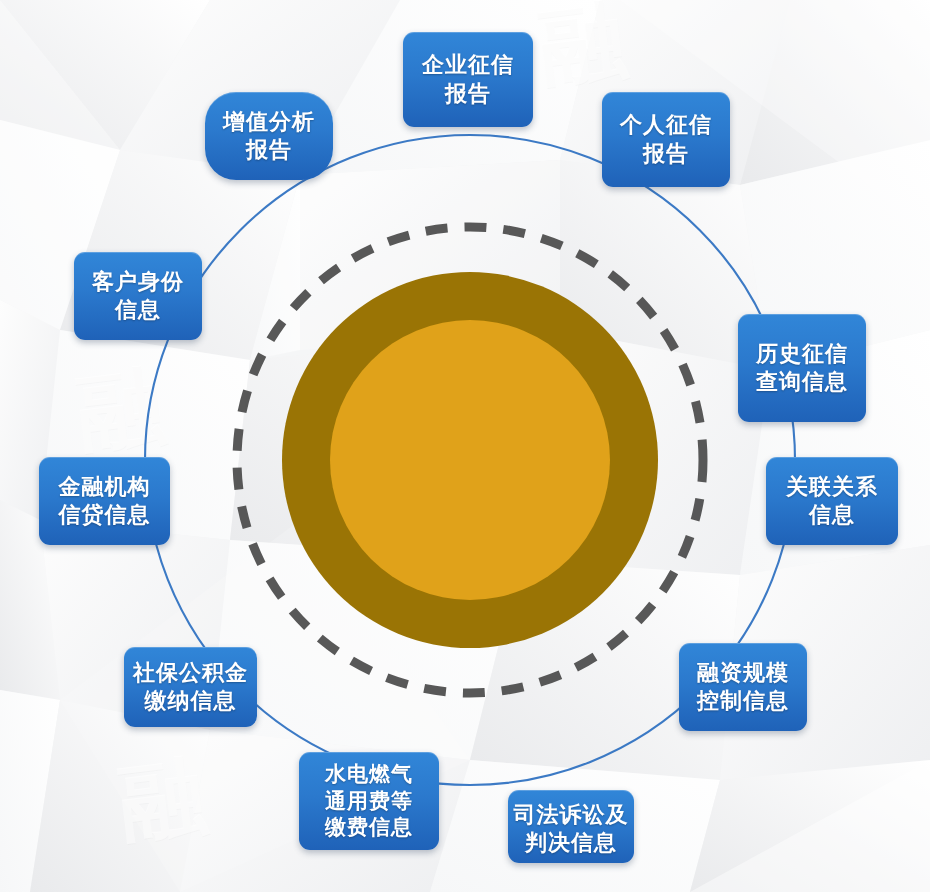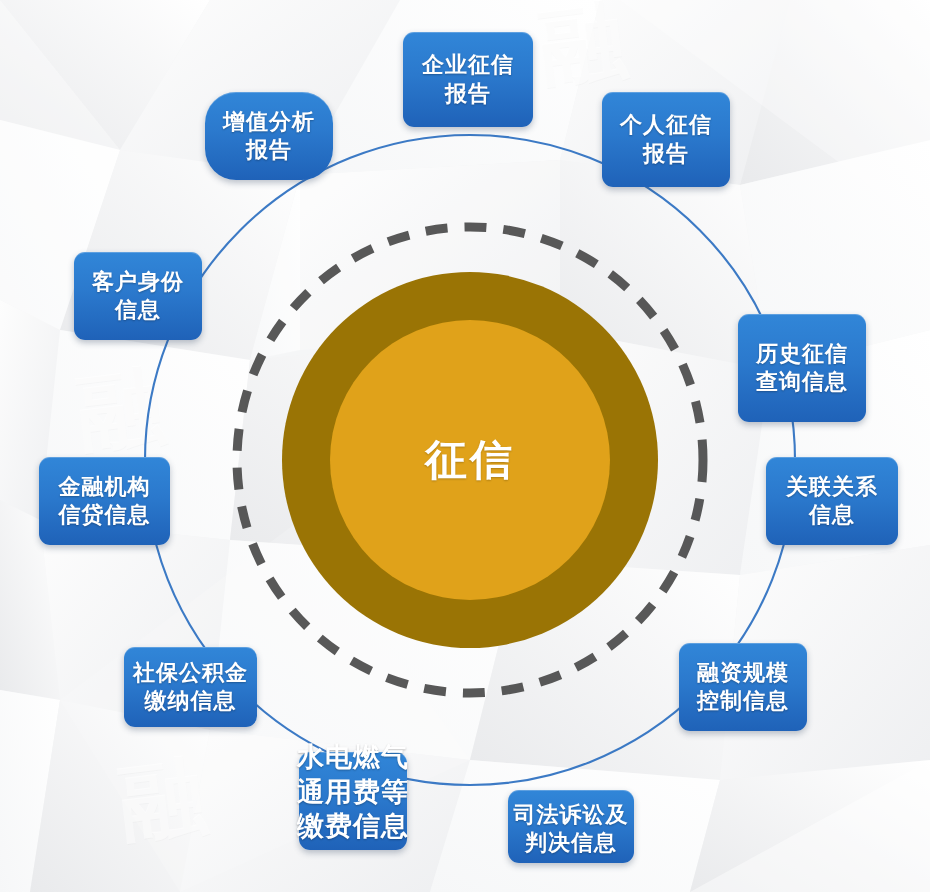--- a/index.html
+++ b/index.html
@@ -167,21 +167,20 @@
   <div class="watermark wm3">融</div>
   <div class="watermark wm4">融</div>
 
   <svg class="vector-layer" viewBox="0 0 930 892" aria-hidden="true">
     <circle cx="470" cy="460" r="325" fill="none" stroke="#2b6fc0" stroke-width="2.1" opacity="0.92"></circle>
     <circle cx="470" cy="460" r="233" fill="none" stroke="#4a4a4a" stroke-width="9" stroke-dasharray="22 17" stroke-linecap="butt" opacity="0.92"></circle>
   </svg>
 
   <div class="core-outer"></div>
   <div class="core-inner"></div>
-  <div class="core-label">征信</div>
 
   <div id="nodes">
       <div class="node" style="left: 403px; top: 32px; width: 130px; height: 95px; text-align: right;">
         <span class="ln">企业征信</span>
         <span class="ln">报告</span>
       </div>
       <div class="node" style="left: 602px; top: 92px; width: 128px; height: 95px;">
         <span class="ln">个人征信</span>
         <span class="ln">报告</span>
       </div>
@@ -194,21 +193,21 @@
         <span class="ln">信息</span>
       </div>
       <div class="node" style="left: 679px; top: 643px; width: 128px; height: 88px;">
         <span class="ln">融资规模</span>
         <span class="ln">控制信息</span>
       </div>
       <div class="node" style="left: 508px; top: 790px; width: 126px; height: 73px; justify-content: flex-end;">
         <span class="ln">司法诉讼及</span>
         <span class="ln">判决信息</span>
       </div>
-      <div class="node" style="left: 299px; top: 752px; width: 108px; height: 98px; font-size: 27px; justify-content: flex-end;">
+      <div class="node" style="left: 299px; top: 752px; width: 140px; height: 98px; font-size: 21px;">
         <span class="ln">水电燃气</span>
         <span class="ln">通用费等</span>
         <span class="ln">缴费信息</span>
       </div>
       <div class="node" style="left: 124px; top: 647px; width: 133px; height: 80px;">
         <span class="ln">社保公积金</span>
         <span class="ln">缴纳信息</span>
       </div>
       <div class="node" style="left: 39px; top: 457px; width: 131px; height: 88px;">
         <span class="ln">金融机构</span>

